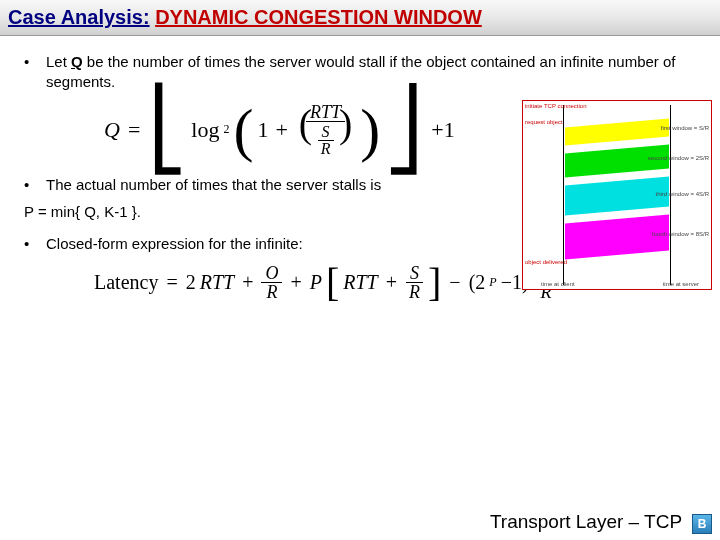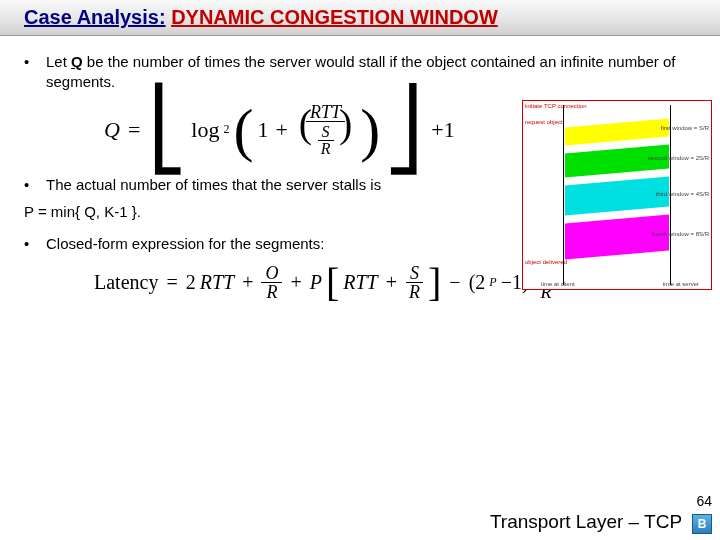--- a/index.html
+++ b/index.html
@@ -7,21 +7,21 @@
     width: 720px;
     height: 540px;
     background: #fff;
     font-family: Arial, sans-serif;
     position: relative;
     overflow: hidden;
   }
   .title-bar {
     background: linear-gradient(to bottom, #f8f8f8 0%, #e8e8e8 50%, #d0d0d0 100%);
     border-bottom: 1px solid #999;
-    padding: 6px 24px;
+    padding: 6px 8px;
     font-size: 20px;
     font-weight: bold;
   }
   .title-static { color: #000080; text-decoration: underline; }
   .title-dynamic { color: #c00000; text-decoration: underline; }
   .content { padding: 16px 24px 0 24px; }
   .bullet { display: flex; gap: 12px; margin-bottom: 8px; font-size: 15px; line-height: 1.35; }
   .bullet .dot { width: 10px; flex-shrink: 0; }
   .bullet .txt { flex: 1; }
   .q-var { font-weight: bold; text-decoration: underline; }
@@ -132,21 +132,21 @@
   </div>
 
   <div class="bullet">
     <div class="dot">•</div>
     <div class="txt">The actual number of times that the server stalls is</div>
   </div>
   <div class="p-formula">P = min{ Q, K-1 }.</div>
 
   <div class="bullet">
     <div class="dot">•</div>
-    <div class="txt">Closed-form expression for the segments:</div>
+    <div class="txt">Closed-form expression for the infinite:</div>
   </div>
 
   <div class="formula-latency">
     <span class="lbl">Latency</span>
     <span style="margin:0 4px">=</span>
     <span>2</span>
       <span style="font-style:italic">RTT</span>
     <span style="margin:0 4px">+</span>
     <span class="frac">
       <span class="num" style="font-style:italic">O</span>
@@ -186,16 +186,15 @@
   <div class="diag-label" style="right:2px;top:24px">first window = S/R</div>
   <div class="diag-label" style="right:2px;top:54px">second window = 2S/R</div>
   <div class="diag-label" style="right:2px;top:90px">third window = 4S/R</div>
   <div class="diag-label" style="right:2px;top:130px">fourth window = 8S/R</div>
   <div class="diag-label" style="left:2px;top:158px;color:#c00">object delivered</div>
   <div class="diag-label" style="left:18px;bottom:2px">time at client</div>
   <div class="diag-label" style="right:12px;bottom:2px">time at server</div>
 </div>
 
 <div class="footer">
-  <div class="page-num">64</div>
   <span class="footer-text">Transport Layer – TCP</span>
   <span class="footer-icon">B</span>
 </div>
 
 </body></html>

